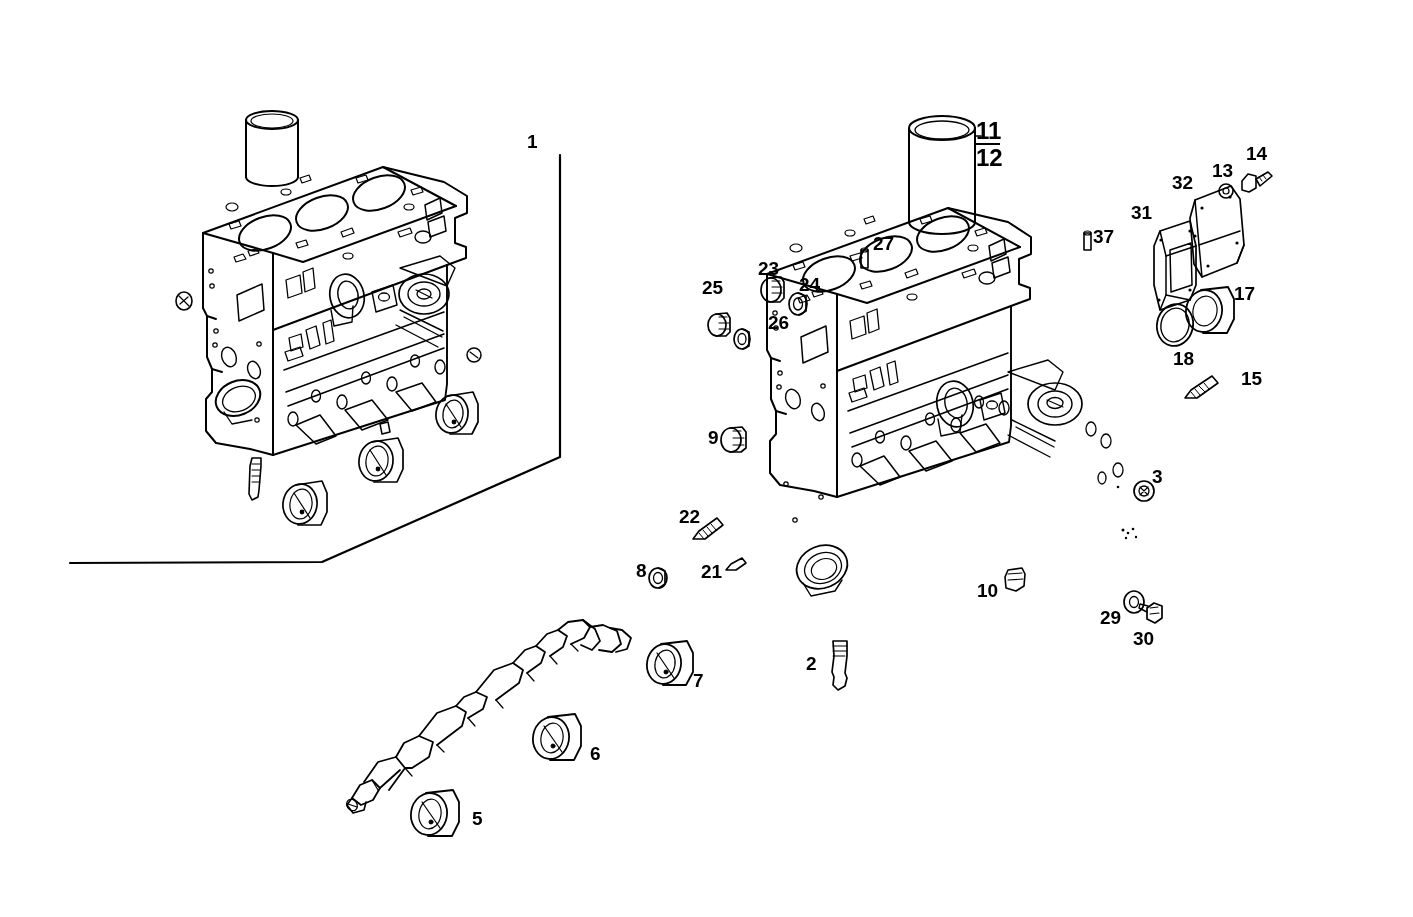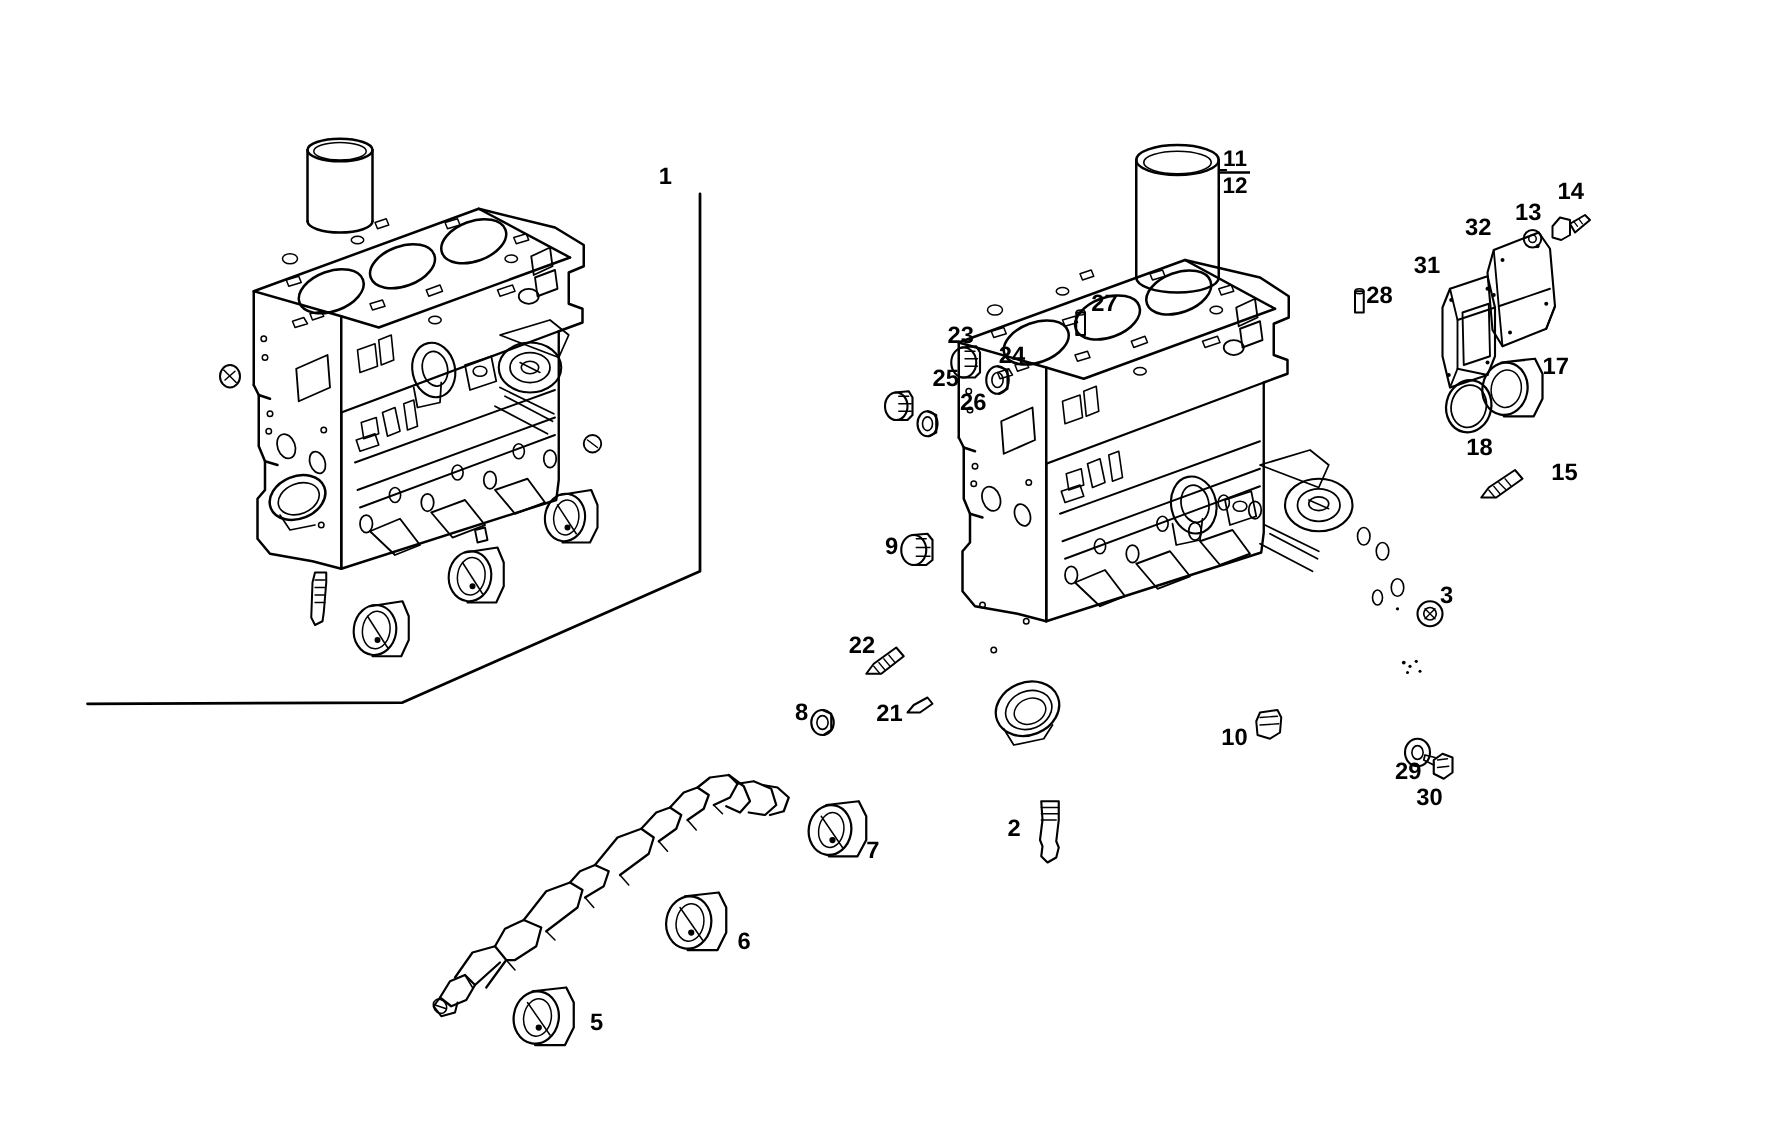--- a/index.html
+++ b/index.html
@@ -1,20 +1,20 @@
 <!DOCTYPE html>
 <html><head>
 <meta charset="utf-8">
 <style>
   html,body{margin:0;padding:0;background:#ffffff;}
   body{font-family:"Liberation Sans",sans-serif;}
   #stage{position:relative;width:1413px;height:917px;background:#fff;overflow:hidden;}
   #stage svg{position:absolute;left:0;top:0;}
   .lbl{position:absolute;font-family:"Liberation Sans",sans-serif;font-weight:700;font-size:19px;color:#000;line-height:1;white-space:nowrap;user-select:none;}
-  .lbl.frac{font-size:18px;text-align:center;line-height:1.05;}
+  .lbl.frac{font-size:24px;text-align:center;line-height:1.05;}
   .lbl.frac .bar{display:block;border-top:2px solid #000;width:100%;}
 </style>
 </head>
 <body>
 
 <div id="stage">
 
 <svg width="1413" height="917" viewBox="0 0 1413 917" xmlns="http://www.w3.org/2000/svg">
   <rect x="0" y="0" width="1413" height="917" fill="#ffffff"></rect>
 
@@ -494,22 +494,22 @@
 
 <div class="lbl" style="left:1212px;top:161px;">13</div>
 <div class="lbl" style="left:1246px;top:144px;">14</div>
 <div class="lbl" style="left:1224px;top:369px;margin-left:17px;">15</div>
 <div class="lbl" style="left:1234px;top:284px;">17</div>
 <div class="lbl" style="left:1160px;top:349px;margin-left:13px;">18</div>
 <div class="lbl" style="left:701px;top:562px;">21</div>
 <div class="lbl" style="left:679px;top:507px;">22</div>
 <div class="lbl" style="left:758px;top:259px;">23</div>
 <div class="lbl" style="left:799px;top:275px;">24</div>
-<div class="lbl" style="left:702px;top:294px;margin-left:44px;">25</div>
+<div class="lbl" style="left:702px;top:278px;">25</div>
 <div class="lbl" style="left:768px;top:313px;">26</div>
 <div class="lbl" style="left:873px;top:234px;">27</div>
-<div class="lbl" style="left:1093px;top:227px;">28</div>
-<div class="lbl" style="left:1100px;top:608px;margin-left:16px;">29</div>
+<div class="lbl" style="left:1093px;top:227px;">37</div>
+<div class="lbl" style="left:1100px;top:608px;">29</div>
 <div class="lbl" style="left:1133px;top:629px;text-align:center;">30</div>
 <div class="lbl" style="left:1131px;top:203px;">31</div>
 <div class="lbl" style="left:1172px;top:173px;">32</div>
 
 </div>
 
 </body></html>

